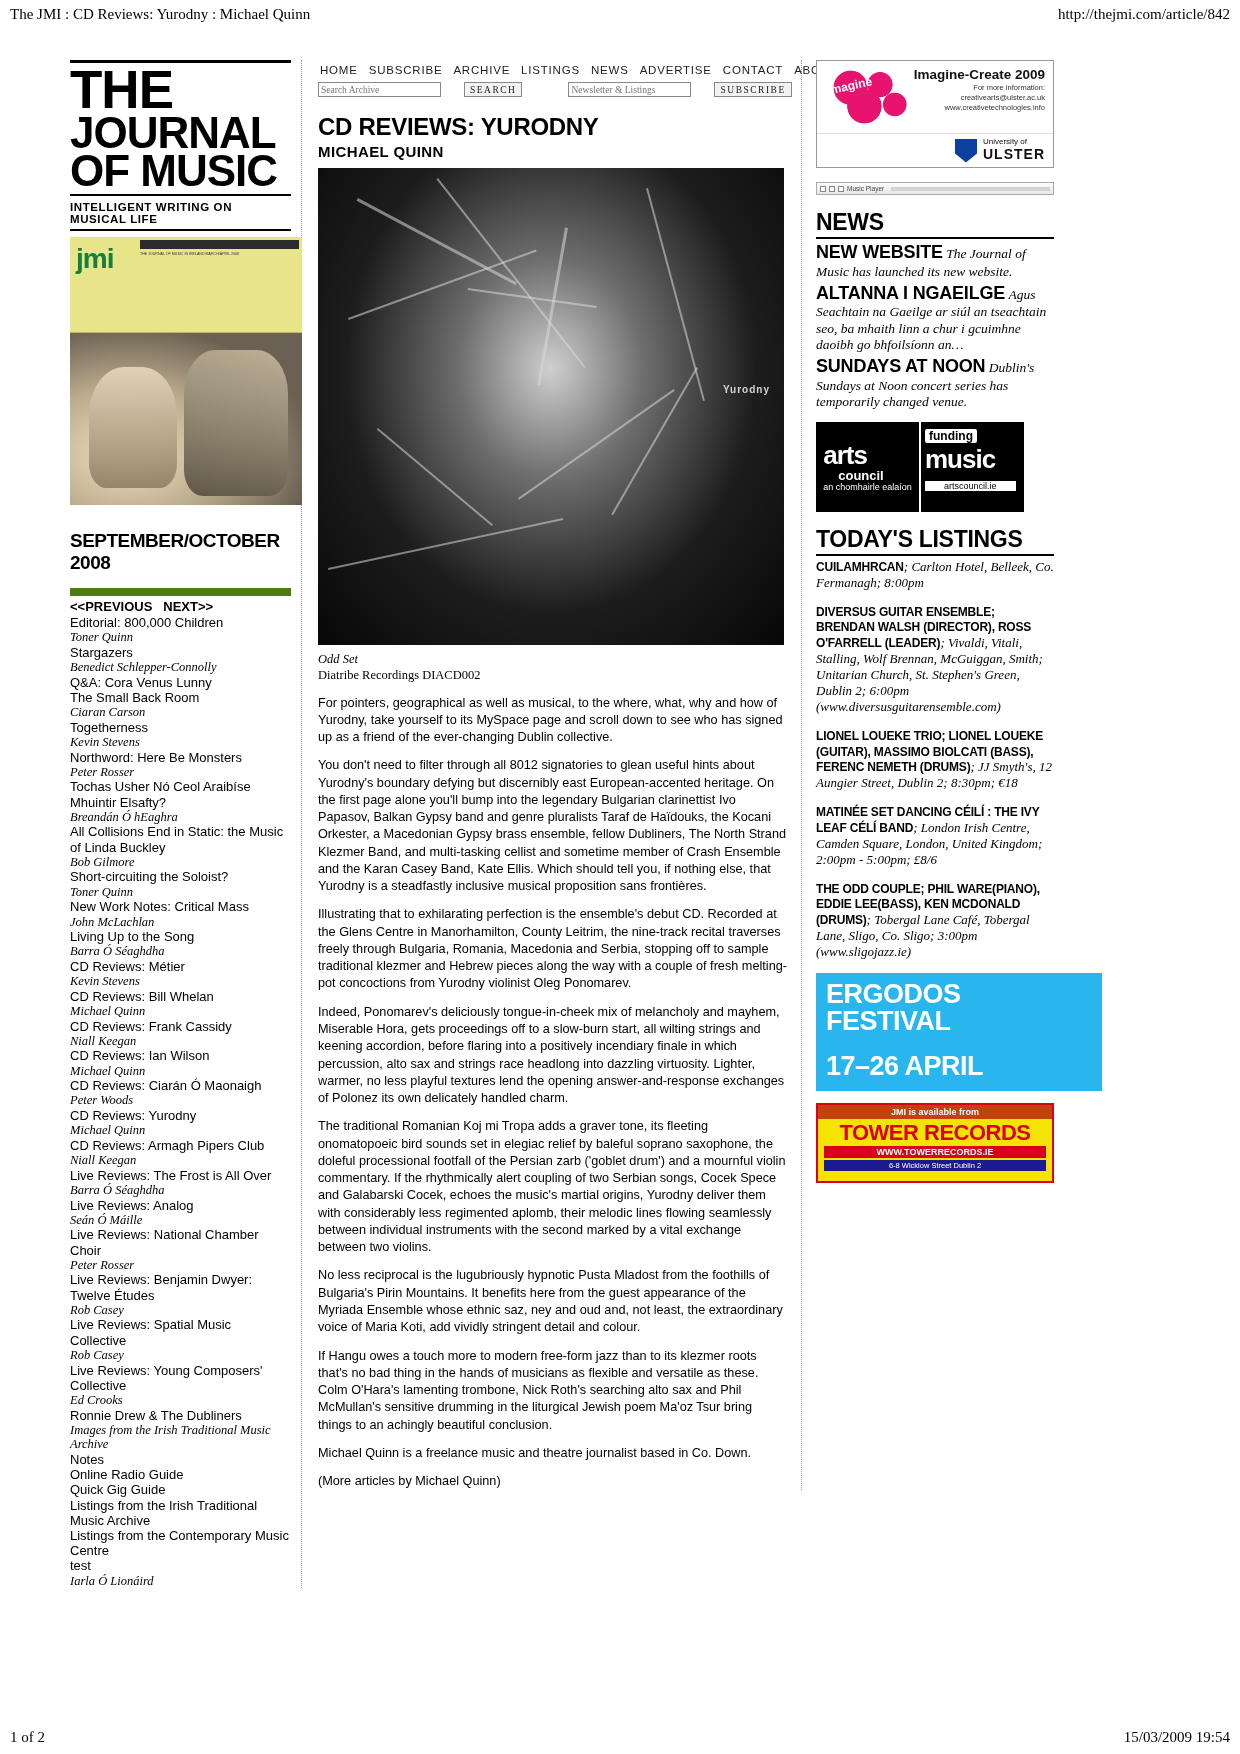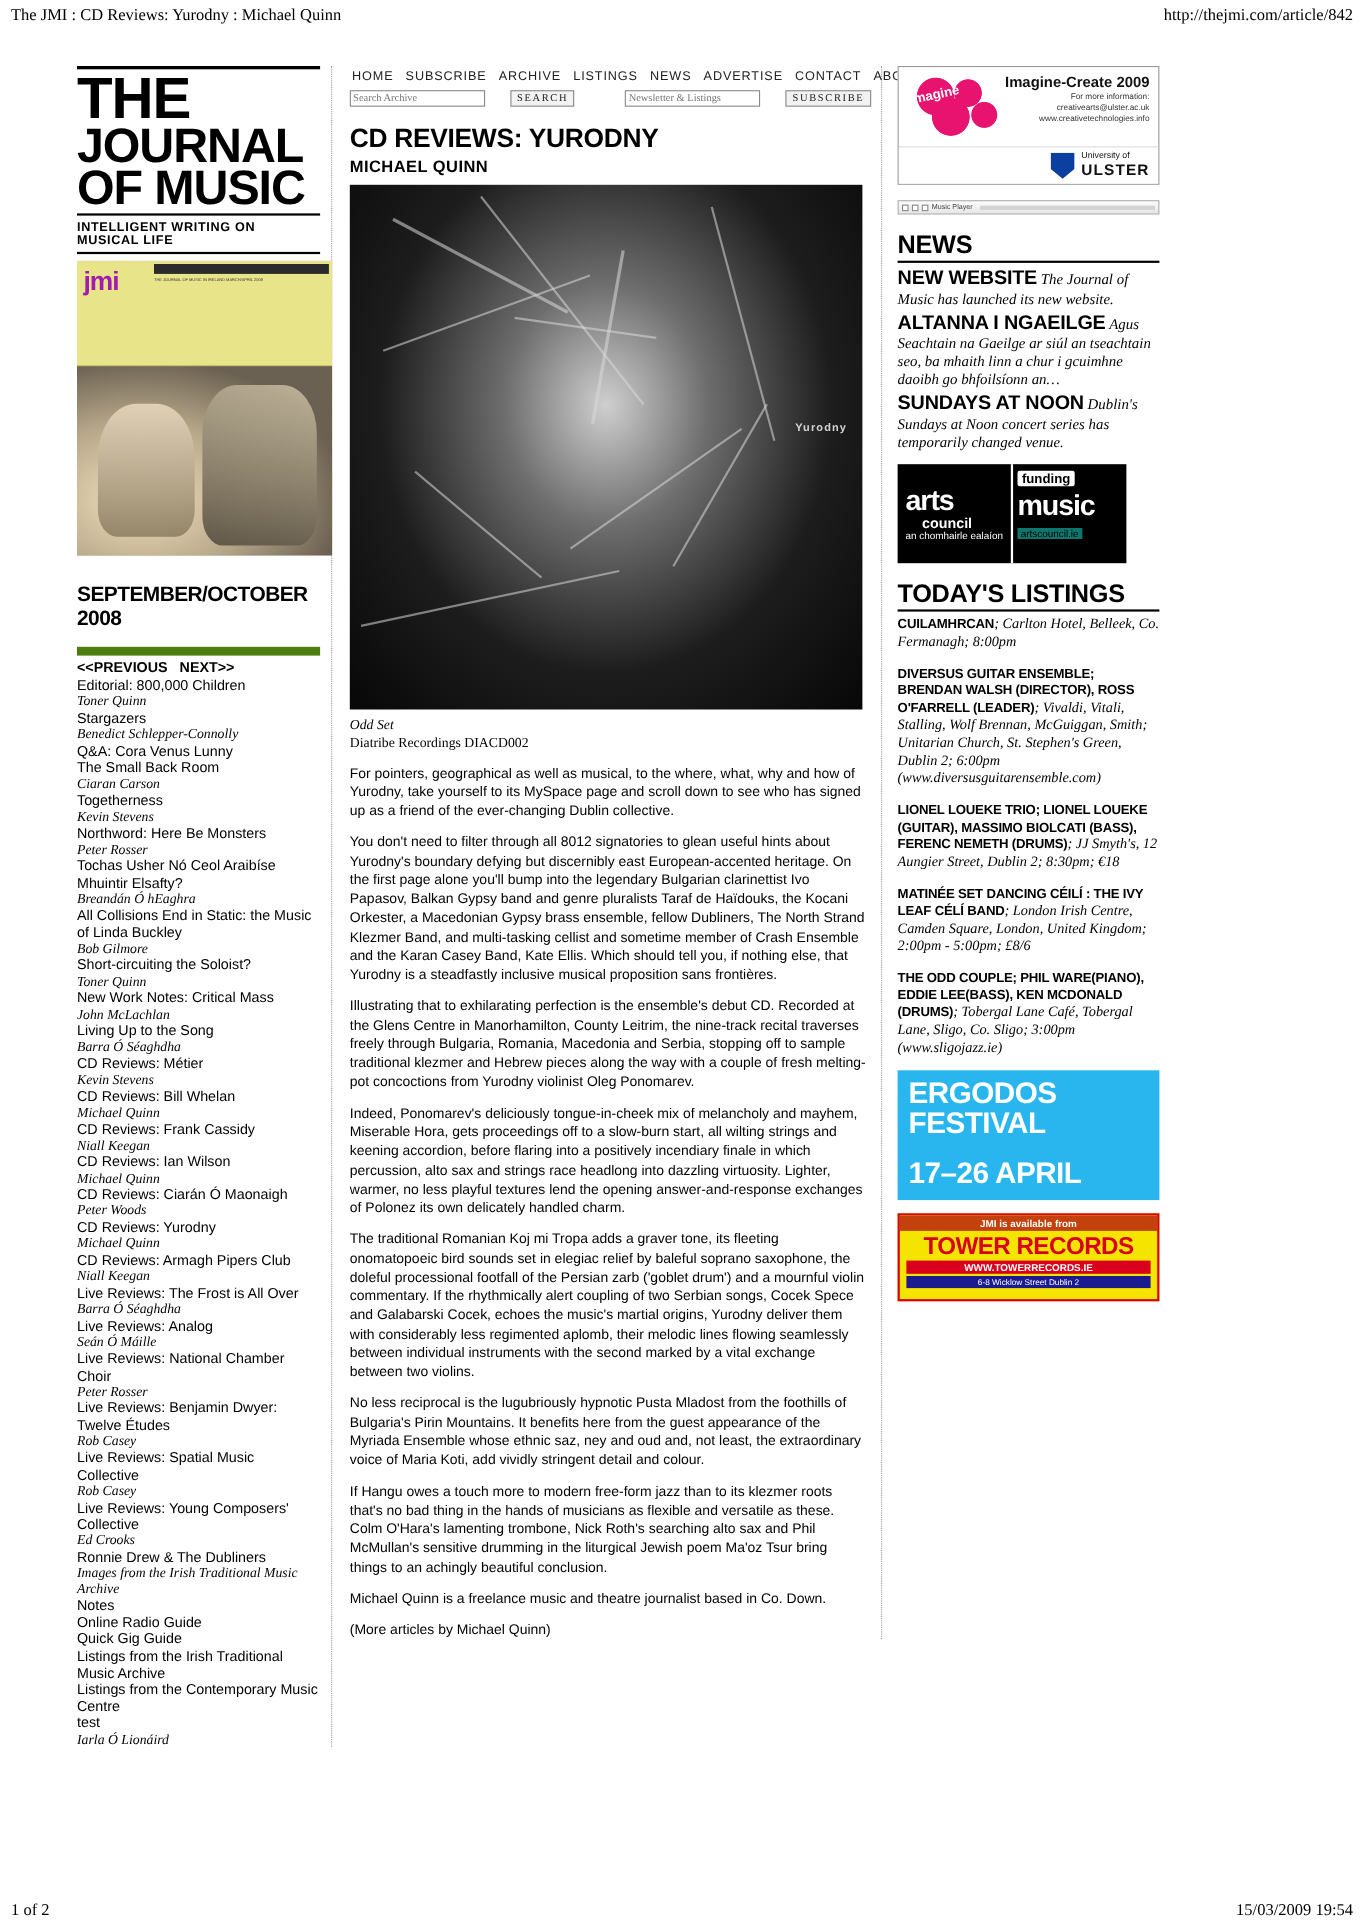--- a/index.html
+++ b/index.html
@@ -90,21 +90,21 @@
     overflow: hidden;
     background: #cfcfcf;
   }
   .cover-top {
     position: absolute; top: 0; left: 0; right: 0; height: 96px;
     background: #e8e48a;
     border-bottom: 1px solid #bdb95f;
   }
   .cover-logo {
     position: absolute; top: 6px; left: 6px;
-    font-size: 24px; font-weight: bold; color: #a21caf;
+    font-size: 28px; font-weight: bold; color: #15803d;
     font-family: "Liberation Sans", sans-serif;
     letter-spacing: -1px;
   }
   .cover-banner {
     position: absolute; top: 3px; left: 70px; right: 3px; height: 9px;
     background: #2b2b2b;
   }
   .cover-txtblk {
     position: absolute; top: 15px; left: 70px; right: 4px; bottom: 4px;
     font-size: 3.6px; line-height: 1.35; color: #333;
@@ -356,37 +356,37 @@
   .arts-right {
     width: 120px; background: #000; color: #fff;
     border-left: 2px solid #fff;
     padding: 4px;
   }
   .arts-right .fund {
     background: #fff; color: #000; font-size: 12px; font-weight: bold;
     display: inline-block; padding: 0 4px; border-radius: 2px;
   }
   .arts-right .music { font-size: 26px; font-weight: bold; letter-spacing: -1px; }
-  .arts-right .url { font-size: 9px; background:#0f766e; color:#000; display:inline-block; padding:0 3px;}
+  .arts-right .url { font-size: 9px; background:#ffffff; color:#000; display:inline-block; padding:0 19px;}
 
   .lst {
     font-family: "Liberation Serif", serif;
     font-size: 13px;
     line-height: 1.22;
     margin-top: 3px;
   }
   .lst b {
     font-family: "Liberation Sans", sans-serif;
     font-size: 12px;
     letter-spacing: -0.2px;
   }
   .lst i { font-style: italic; }
 
   .ad-ergodos {
-    width: 238px; height: 118px;
+    width: 286px; height: 118px;
     background: #29b6ef;
     margin-top: 12px;
     padding: 8px 10px;
     color: #fff;
     font-weight: bold;
     letter-spacing: -0.5px;
   }
   .ergo-1 { font-size: 27px; line-height: 1.0; }
   .ergo-2 { font-size: 27px; line-height: 1.0; }
   .ergo-3 { font-size: 27px; margin-top: 16px; }

